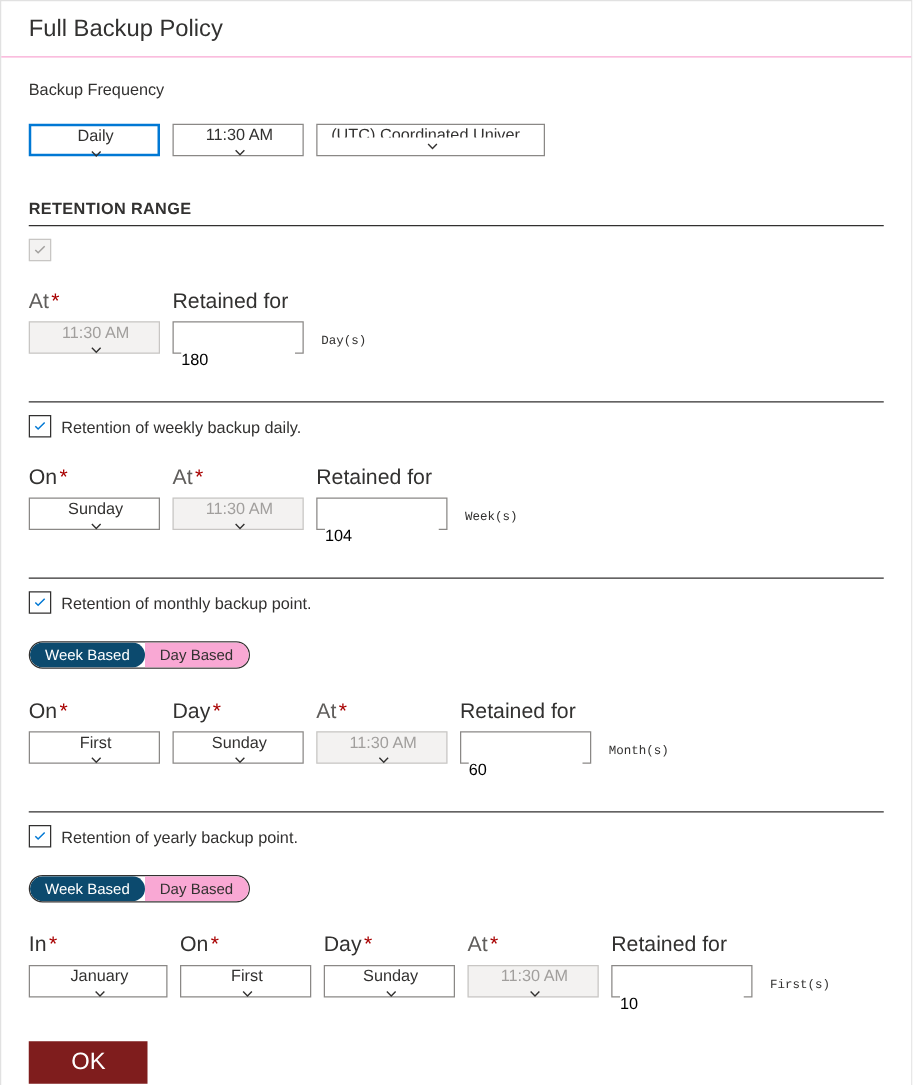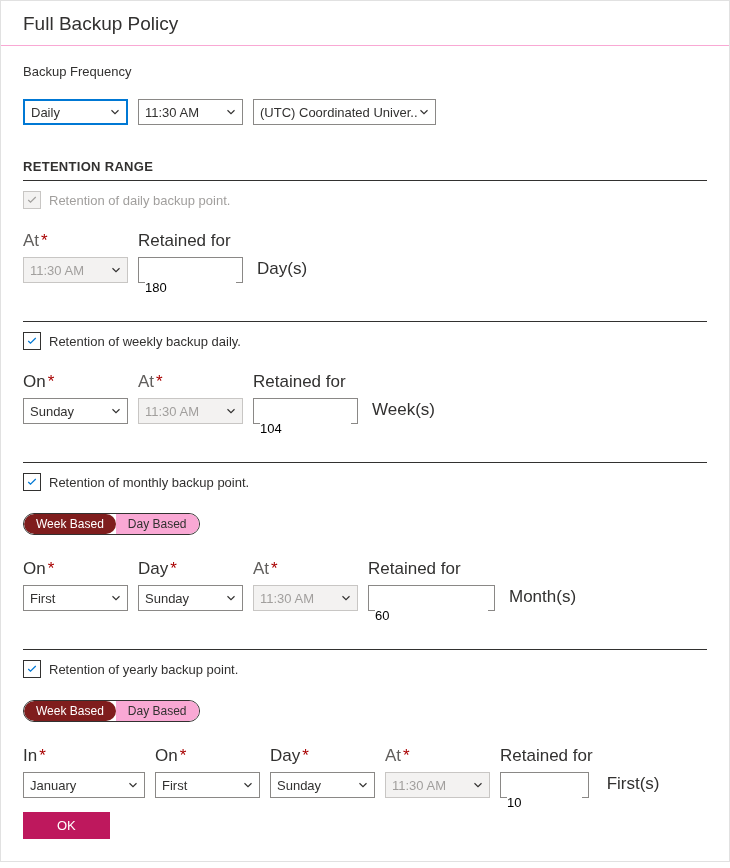--- a/index.html
+++ b/index.html
@@ -42,20 +42,21 @@
       font-size: 13px;
       padding: 0 6px;
       display: flex;
       align-items: center;
       justify-content: space-between;
       position: relative;
     }
     .select {
       cursor: pointer;
       padding-right: 4px;
+      flex-direction: column;
     }
     .select.blue-focus { border: 2px solid #0078d4; }
     .select.disabled {
       background: #f3f2f1;
       border-color: #c8c6c4;
       color: #a19f9d;
       cursor: default;
     }
     .textinput input {
       border: none;
@@ -66,23 +67,24 @@
       font-size: 13px;
       padding: 0;
       margin-top: 34px;
     }
     .chevron {
       display: inline-block;
       flex-shrink: 0;
     }
     .chevron svg { display: block; }
     .unit-text {
-      font-size: 17px;
+      font-size: 10px;
       margin-left: 4px;
       margin-bottom: 4px;
+      font-family: Liberation Mono, monospace;
     }
     h2.section-title {
       font-size: 13px;
       font-weight: 700;
       letter-spacing: 0.3px;
       margin: 34px 0 6px;
     }
     .hr { border: none; border-top: 1px solid #323130; margin: 0 0 10px; }
     .hr-light { border: none; border-top: 1px solid #323130; margin: 0 0 10px; }
     .checkbox-row {
@@ -122,33 +124,33 @@
     }
     .pill-option {
       padding: 0 12px;
       font-size: 12px;
       display: flex;
       align-items: center;
       cursor: pointer;
       background: #f9a8d4;
     }
     .pill-option.active {
-      background: #7f1d1d;
+      background: #0c4a6e;
       color: #fff;
       border-radius: 12px;
     }
     .ok-button {
-      background: #be185d;
+      background: #7f1d1d;
       color: #fff;
       border: none;
       padding: 6px 34px;
-      font-size: 13px;
+      font-size: 19px;
       font-family: inherit;
       cursor: pointer;
-      margin-top: 14px;
+      margin-top: 35px;
     }
   </style>
 </head>
 <body>
 
 <div class="container">
   <div class="header">
     <h1>Full Backup Policy</h1>
   </div>
   <div class="body">
@@ -188,21 +190,20 @@
     <h2 class="section-title">RETENTION RANGE</h2>
     <hr class="hr">
 
     
     <div class="checkbox-row">
       <div class="checkbox disabled">
         <svg width="12" height="12" viewBox="0 0 16 16">
             <path d="M3 8l3 3 7-7" stroke="#a19f9d" stroke-width="1.6" fill="none"></path>
           </svg>
       </div>
-      <span class="checkbox-label disabled">Retention of daily backup point.</span>
     </div>
     <div class="section-block">
       <div class="row">
         <div class="field">
           <span class="field-label"><span>At</span><span class="req">*</span></span>
           <div class="select disabled" style="width:105px;">
             <span>11:30 AM</span>
             <span class="chevron">
                 <svg width="14" height="14" viewBox="0 0 16 16">
                   <path d="M4 6l4 4 4-4" stroke="#323130" stroke-width="1.3" fill="none"></path>
@@ -310,21 +311,21 @@
             <span>11:30 AM</span>
             <span class="chevron">
                 <svg width="14" height="14" viewBox="0 0 16 16">
                   <path d="M4 6l4 4 4-4" stroke="#323130" stroke-width="1.3" fill="none"></path>
                 </svg>
               </span>
           </div>
         </div>
         <div class="field">
           <span class="field-label" style="color:#323130;">Retained for</span>
-          <div class="textinput" style="width:127px;">
+          <div class="textinput" style="width:105px;">
             <input value="60" style="">
           </div>
         </div>
         <span class="unit-text">Month(s)</span>
       </div>
     </div>
 
     <hr class="hr-light">
 
     
@@ -337,21 +338,21 @@
       <span class="checkbox-label">Retention of yearly backup point.</span>
     </div>
     <div class="pill-toggle">
       <div class="pill-option active">Week Based</div>
       <div class="pill-option">Day Based</div>
     </div>
     <div class="section-block" style="margin-bottom:0;">
       <div class="row">
         <div class="field">
           <span class="field-label" style="color:#323130;"><span>In</span><span class="req">*</span></span>
-          <div class="select" style="width:122px;">
+          <div class="select" style="width:111px;">
             <span>January</span>
             <span class="chevron">
                 <svg width="14" height="14" viewBox="0 0 16 16">
                   <path d="M4 6l4 4 4-4" stroke="#323130" stroke-width="1.3" fill="none"></path>
                 </svg>
               </span>
           </div>
         </div>
         <div class="field">
           <span class="field-label" style="color:#323130;"><span>On</span><span class="req">*</span></span>
@@ -381,21 +382,21 @@
             <span>11:30 AM</span>
             <span class="chevron">
                 <svg width="14" height="14" viewBox="0 0 16 16">
                   <path d="M4 6l4 4 4-4" stroke="#323130" stroke-width="1.3" fill="none"></path>
                 </svg>
               </span>
           </div>
         </div>
         <div class="field">
           <span class="field-label" style="color:#323130;">Retained for</span>
-          <div class="textinput" style="width:89px;">
+          <div class="textinput" style="width:113px;">
             <input value="10" style="">
           </div>
         </div>
         <span class="unit-text">First(s)</span>
       </div>
     </div>
 
     <button class="ok-button">OK</button>
 
   </div>

